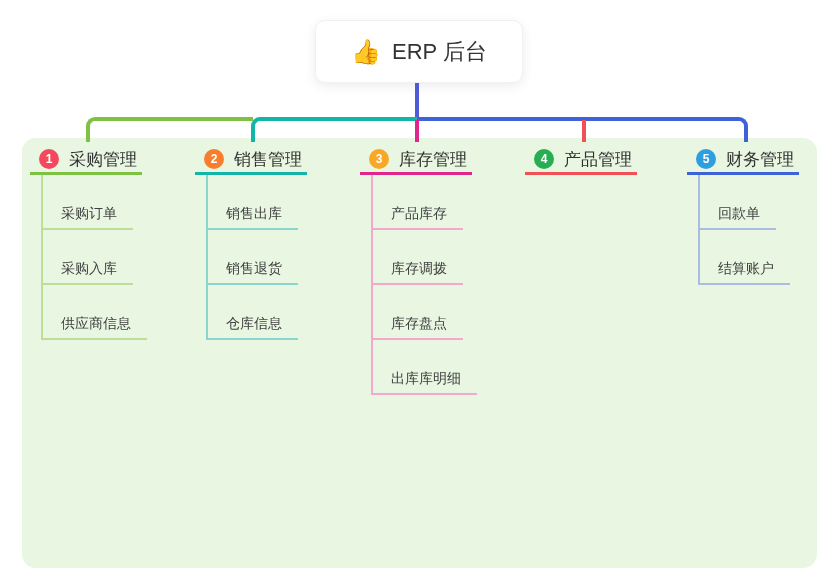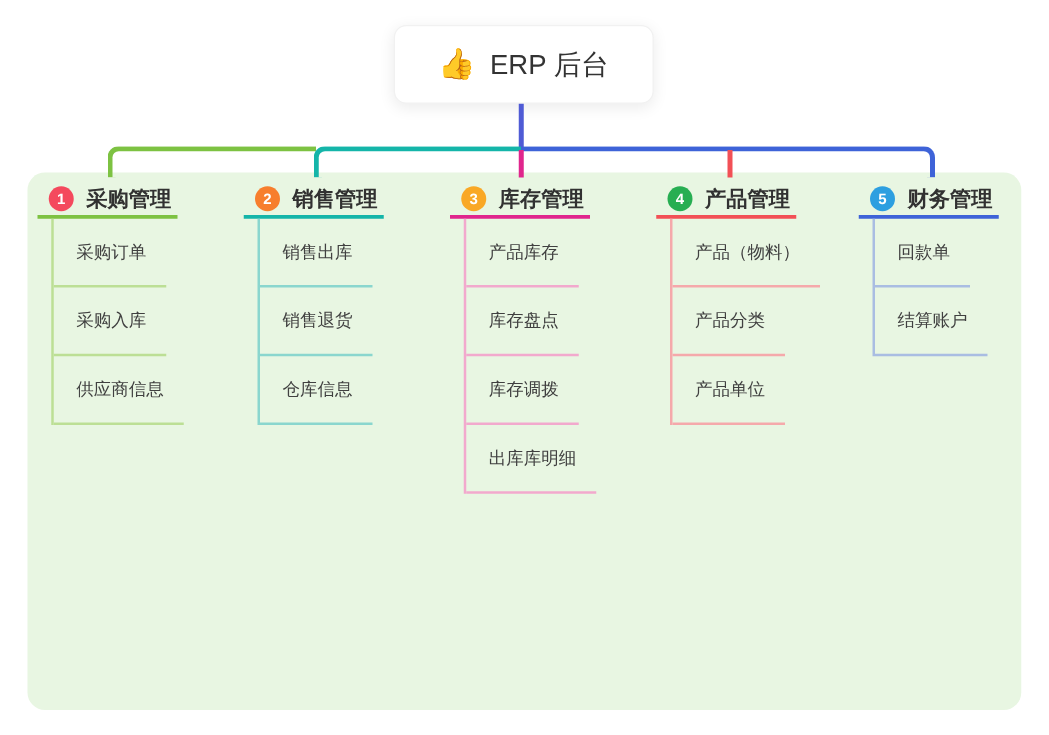--- a/index.html
+++ b/index.html
@@ -21,24 +21,24 @@
 
   
   .panel{position:absolute;left:22px;top:138px;width:795px;height:430px;background:#e8f6e2;border-radius:14px;}
 
   
   .branch{position:absolute;top:146px;}
   .branch-header{width:112px;height:29px;box-sizing:border-box;padding-left:9px;
     display:flex;align-items:center;border-bottom:3px solid var(--main);}
   .badge{width:20px;height:20px;border-radius:50%;background:var(--badge);color:#fff;
     font-size:12px;font-weight:bold;line-height:20px;text-align:center;flex:0 0 auto;}
-  .branch-title{margin-left:10px;font-size:17px;font-weight:700;color:#313131;white-space:nowrap;}
+  .branch-title{margin-left:10px;font-size:17px;font-weight:400;color:#313131;white-space:nowrap;}
   .children{margin-left:11px;border-left:2px solid var(--light);width:max-content;}
   .child-row{height:55px;display:flex;align-items:flex-end;}
-  .child{border-bottom:2px solid var(--light);padding:0 16px 19px 18px;font-size:14px;
+  .child{border-bottom:2px solid var(--light);padding:0 16px 7px 18px;font-size:14px;
     color:#404040;line-height:1.15;white-space:nowrap;}
 </style>
 </head>
 <body>
 
 <div class="canvas">
 
   <div class="root-node">
     <span class="thumb">👍</span>
     <span>ERP 后台</span>
@@ -92,46 +92,35 @@
   <div class="branch" style="left: 360px; --main: #e0268d; --light: #f2a9cd; --badge: #f9a825;">
     <div class="branch-header">
       <span class="badge">3</span>
       <span class="branch-title">库存管理</span>
     </div>
     <div class="children">
       <div class="child-row">
           <span class="child">产品库存</span>
         </div>
       <div class="child-row">
-          <span class="child">库存盘点</span>
+          <span class="child">库存调拨</span>
         </div>
       <div class="child-row">
-          <span class="child">库存调拨</span>
+          <span class="child">库存盘点</span>
         </div>
       <div class="child-row">
           <span class="child">出库库明细</span>
         </div>
     </div>
   </div>
 
   <div class="branch" style="left: 525px; --main: #f25056; --light: #f5a9ab; --badge: #27ae52;">
     <div class="branch-header">
       <span class="badge">4</span>
       <span class="branch-title">产品管理</span>
-    </div>
-    <div class="children">
-      <div class="child-row">
-          <span class="child">产品（物料）</span>
-        </div>
-      <div class="child-row">
-          <span class="child">产品分类</span>
-        </div>
-      <div class="child-row">
-          <span class="child">产品单位</span>
-        </div>
     </div>
   </div>
 
   <div class="branch" style="left: 687px; --main: #3e63d8; --light: #a9bde2; --badge: #2d9fe0;">
     <div class="branch-header">
       <span class="badge">5</span>
       <span class="branch-title">财务管理</span>
     </div>
     <div class="children">
       <div class="child-row">

